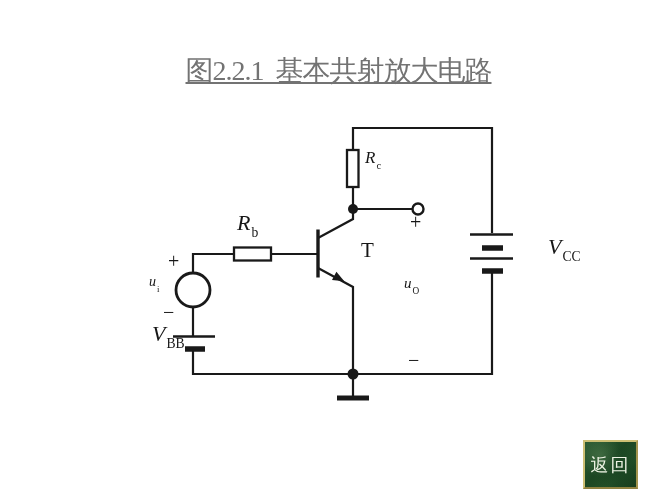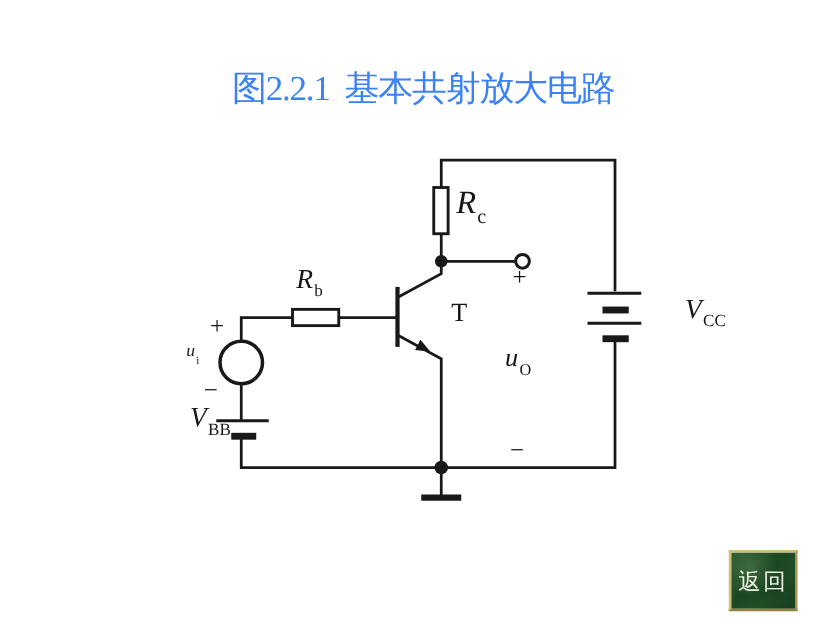--- a/index.html
+++ b/index.html
@@ -14,22 +14,23 @@
   .title {
     position: absolute;
     top: 52px;
     left: 0;
     width: 100%;
     box-sizing: border-box;
     padding-left: 10px;
     text-align: center;
     font-size: 28px;
     letter-spacing: -1px;
-    color: #3b82f6;
+    color: #737373;
     white-space: pre;
+    text-decoration: underline;
   }
   svg.circuit { position: absolute; left: 0; top: 0; }
   .lbl {
     position: absolute;
     color: #161616;
     font-style: italic;
     line-height: 1;
     white-space: nowrap;
   }
   .lbl.upright { font-style: normal; }
@@ -112,29 +113,29 @@
 
     <line x1="470" y1="234.5" x2="513" y2="234.5" stroke-width="2.4"></line>
     <line x1="482" y1="248" x2="503" y2="248" stroke-width="5.5"></line>
     <line x1="470" y1="258.5" x2="513" y2="258.5" stroke-width="2.4"></line>
     <line x1="482" y1="271" x2="503" y2="271" stroke-width="5.5"></line>
 
     <path d="M353,374 V396"></path>
     <line x1="337" y1="398" x2="369" y2="398" stroke-width="5"></line>
   </svg>
 
-  <span class="lbl" style="left:365px; top:149px; font-size:26px;"><span>R</span><sub>c</sub></span>
+  <span class="lbl" style="left:365px; top:149px; font-size:17px;"><span>R</span><sub>c</sub></span>
 
   <span class="lbl" style="left:237px; top:212px; font-size:22px;"><span>R</span><sub>b</sub></span>
 
   <span class="lbl upright" style="left:361px; top:240px; font-size:21px;">T</span>
 
   <span class="lbl" style="left:149px; top:275px; font-size:14px;"><span>u</span><sub>i</sub></span>
 
-  <span class="lbl" style="left:404px; top:276px; font-size:21px;"><span>u</span><sub>O</sub></span>
+  <span class="lbl" style="left:404px; top:276px; font-size:15px;"><span>u</span><sub>O</sub></span>
 
   <span class="lbl" style="left:136px; top:323px; font-size:22px;margin-left:16px;"><span>V</span><sub>BB</sub></span>
 
   <span class="lbl" style="left:515px; top:236px; font-size:22px;margin-left:33px;"><span>V</span><sub>CC</sub></span>
 
   <span class="sign" style="left:168px; top:251px;">+</span>
   <span class="sign" style="left:163px; top:302px;">−</span>
   <span class="sign" style="left:410px; top:212px;">+</span>
   <span class="sign" style="left:408px; top:350px;">−</span>
 

